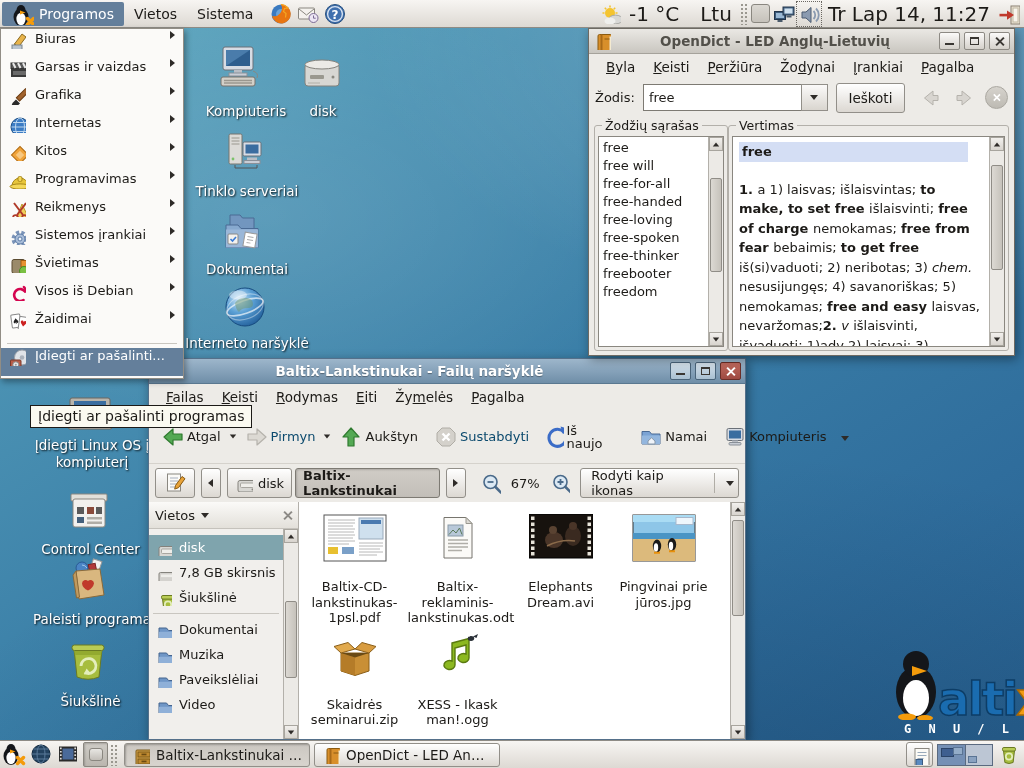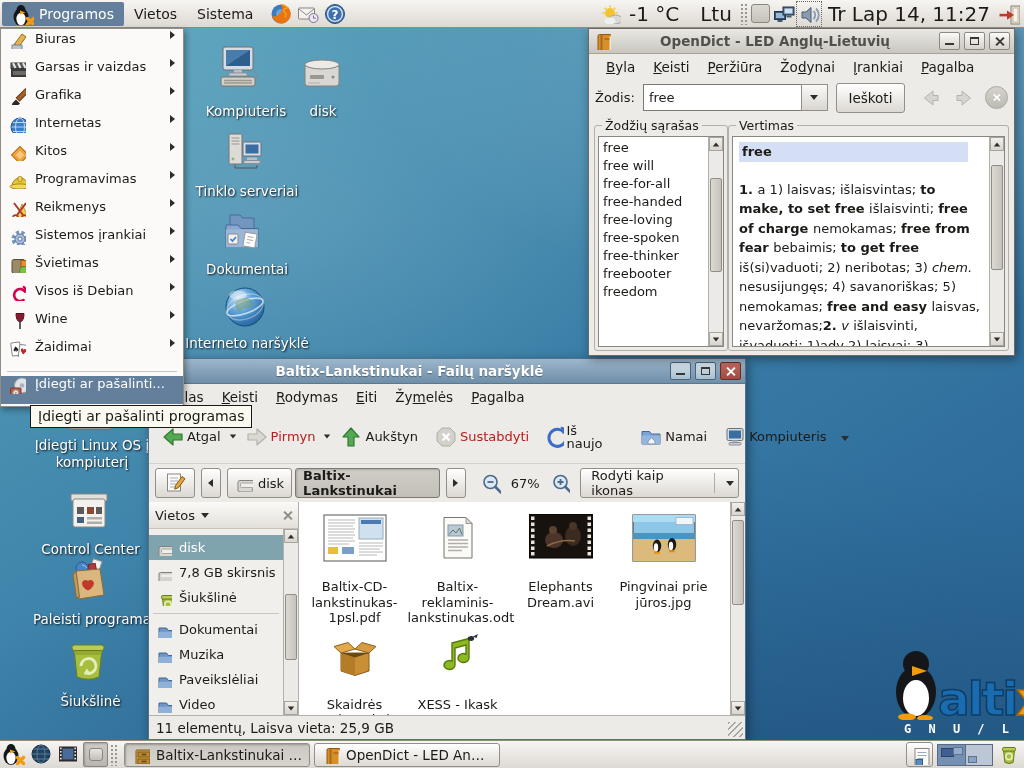--- a/index.html
+++ b/index.html
@@ -106,21 +106,21 @@
 
 .vscroll{width:15px;flex:none;border-left:1px solid #b3b0aa;background:#eceae6;display:flex;flex-direction:column}
 .vs-btn{height:14px;display:flex;align-items:center;justify-content:center;background:linear-gradient(#f2f0ed,#d8d4ce);border:1px solid #a8a59e;flex:none}
 .vs-btn .tri-d,.vs-btn .tri-u{transform:scale(.8)}
 .vs-track{flex:1;position:relative}
 .vs-thumb{position:absolute;left:1px;right:1px;border:1px solid #908d87;border-radius:2px;background:linear-gradient(90deg,#dcd9d3,#c6c2bb)}
 
 .fm-toolbar{height:55px;display:flex;align-items:center;padding:0 4px;flex:none;border-bottom:1px solid #d5d2cc}
 .tool-btn{display:flex;flex-direction:row;align-items:center;justify-content:center;padding:3px 8px 2px;gap:2px;border-radius:3px}
 .tool-btn .tb-label{font-size:13px;line-height:1}
-.tool-btn.disabled .tb-label{color:#b91c1c}
+.tool-btn.disabled .tb-label{color:#0c4a6e}
 .tool-drop{width:13px;height:40px;display:flex;align-items:center;justify-content:center}
 .tool-drop .tri-d{transform:scale(.8)}
 .tb-sep{width:1px;height:38px;background:#b5b2ac;margin:0 8px}
 .fm-overflow{margin-left:auto;padding:0 6px}
 .fm-location{height:38px;display:flex;align-items:center;padding:0 6px;gap:6px;flex:none}
 .loc-btn{height:30px;padding:0 7px}
 .loc-btn.small{width:21px;padding:0}
 .loc-btn.pathactive{background:linear-gradient(#d0ccc6,#c2beb8);border-color:#7d7a73;font-weight:bold;box-shadow:inset 1px 1px 2px rgba(0,0,0,.18)}
 .zoom-pct{padding:0 4px}
 .view-combo{height:30px;padding:0 4px 0 10px;margin-left:4px}
@@ -658,24 +658,20 @@
             </div>
             <div class="vs-track">
               <div class="vs-thumb" style="top:2%;height:46%"></div>
             </div>
             <div class="vs-btn">
               <span class="tri-d"></span>
             </div>
           </div>
       </div>
     </div>
-    <div class="statusbar">
-      <span>11 elementų, Laisva vieta: 25,9 GB</span>
-      <span class="grip"></span>
-    </div>
   </div>
 
   <div id="od-window" class="window">
     <div class="titlebar tb-inactive">
       <span class="icon i18">
           <svg viewBox="0 0 0 0 24 24" preserveAspectRatio="xMidYMid meet">
             <rect x="5" y="2.5" width="14" height="19" rx="1.5" fill="#d88f2a" stroke="#8a5a10"></rect>
             <rect x="7.5" y="2.5" width="2" height="19" fill="#a86a18"></rect>
             <rect x="16.5" y="4.5" width="2" height="15" fill="#f4ead0"></rect>
             <path d="M11.5 7 h5" stroke="#8a5a10"></path>
@@ -968,31 +964,20 @@
               <path d="M17 8.5 a6 6 0 1 0 -1.5 8.5" fill="none" stroke="#d4054f" stroke-width="2.6" stroke-linecap="round"></path>
               <path d="M17 8.5 q1.2 -2.8 -1.2 -4.5" fill="none" stroke="#d4054f" stroke-width="2.2" stroke-linecap="round"></path>
             </svg>
           </span>
           <span class="mi-label">Visos iš Debian</span>
           <span class="tri-r"></span>
         </div>
         <div class="menu-item">
           <span class="icon i18">
             <svg viewBox="0 0 0 0 24 24" preserveAspectRatio="xMidYMid meet">
-              <path d="M8 2.5 h8 q0 7.5 -4 8.5 q-4 -1 -4 -8.5 z" fill="#8c1a2e" stroke="#5a0e1c"></path>
-              <rect x="11.2" y="10.5" width="1.6" height="8" fill="#3a3a3a"></rect>
-              <ellipse cx="12" cy="19.8" rx="4.8" ry="1.7" fill="#3a3a3a"></ellipse>
-            </svg>
-          </span>
-          <span class="mi-label">Wine</span>
-          <span class="tri-r"></span>
-        </div>
-        <div class="menu-item">
-          <span class="icon i18">
-            <svg viewBox="0 0 0 0 24 24" preserveAspectRatio="xMidYMid meet">
               <g transform="rotate(-8 8 10)">
                 <rect x="3.5" y="3.5" width="9" height="13" rx="1" fill="#fff" stroke="#888"></rect>
                 <text x="8" y="13" text-anchor="middle" font-size="8" fill="#222" font-family="DejaVu Sans">♠</text>
               </g>
               <g transform="rotate(8 16 12)">
                 <rect x="11" y="6" width="9" height="13" rx="1" fill="#fff" stroke="#888"></rect>
                 <text x="15.5" y="15.5" text-anchor="middle" font-size="8" fill="#c22" font-family="DejaVu Sans">♥</text>
               </g>
             </svg>
           </span>

